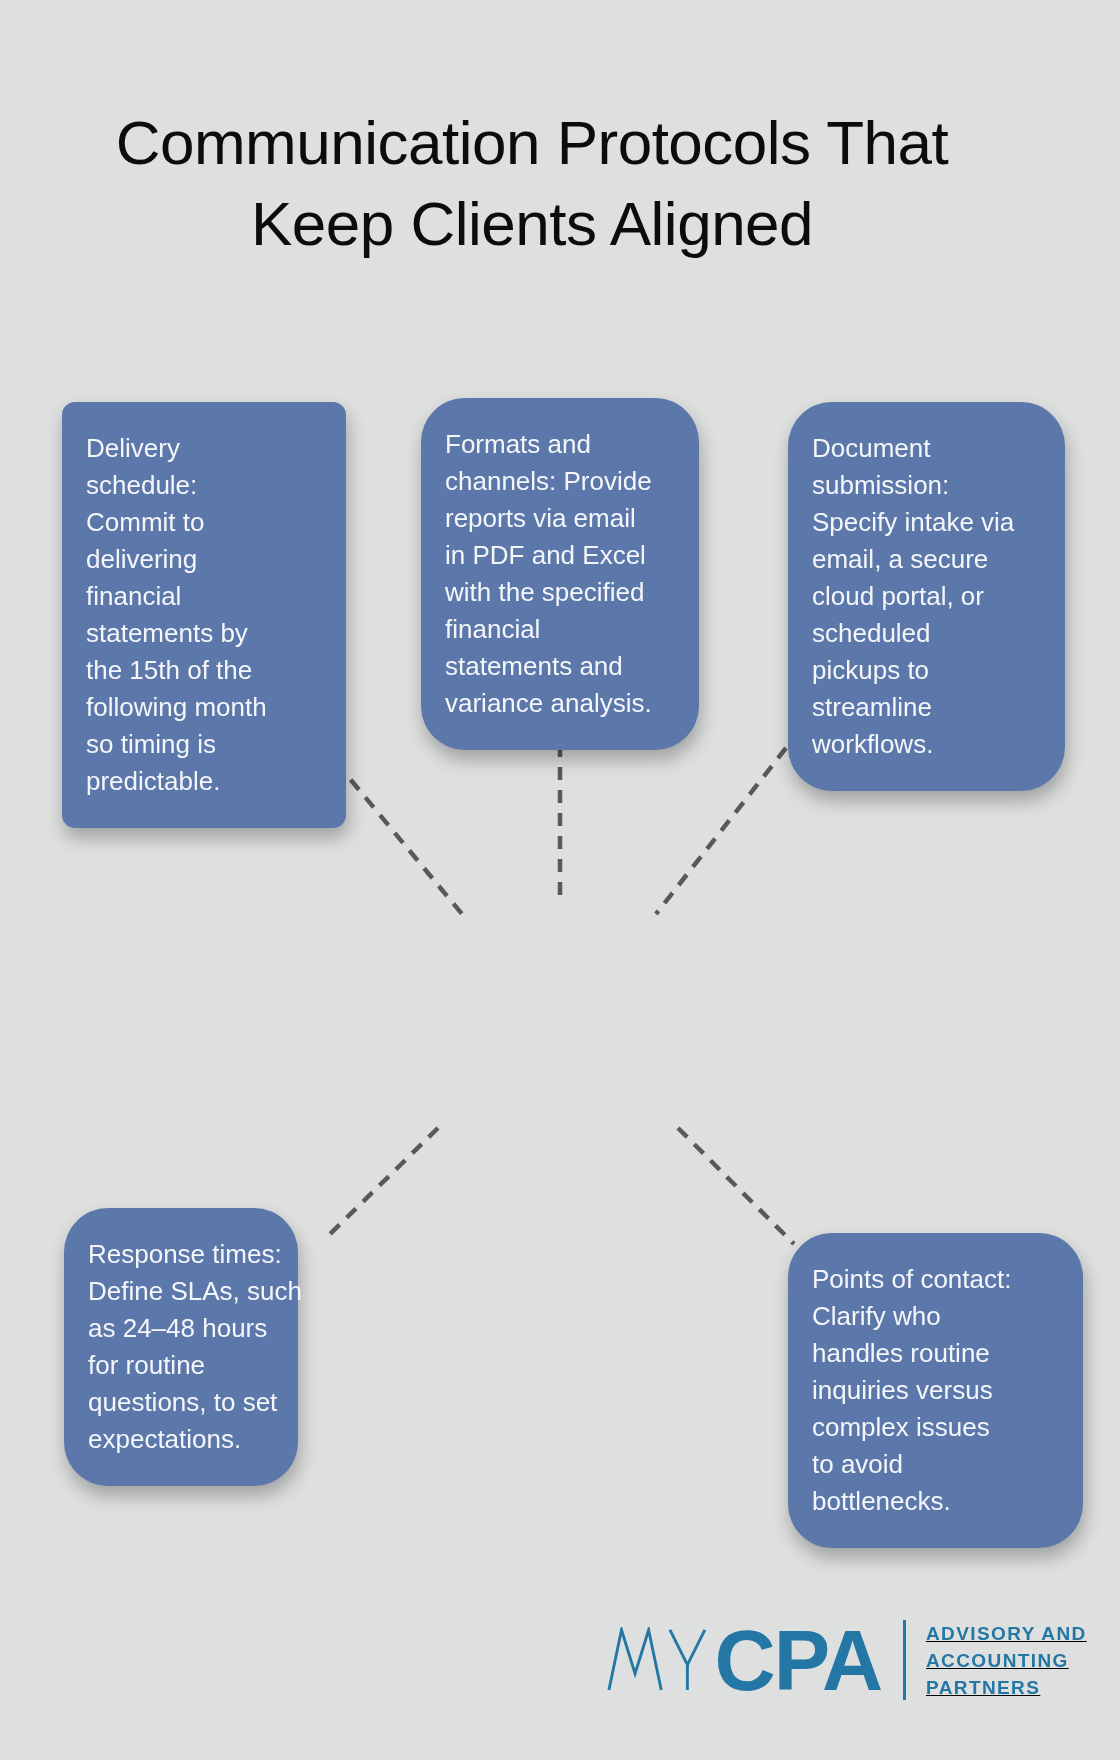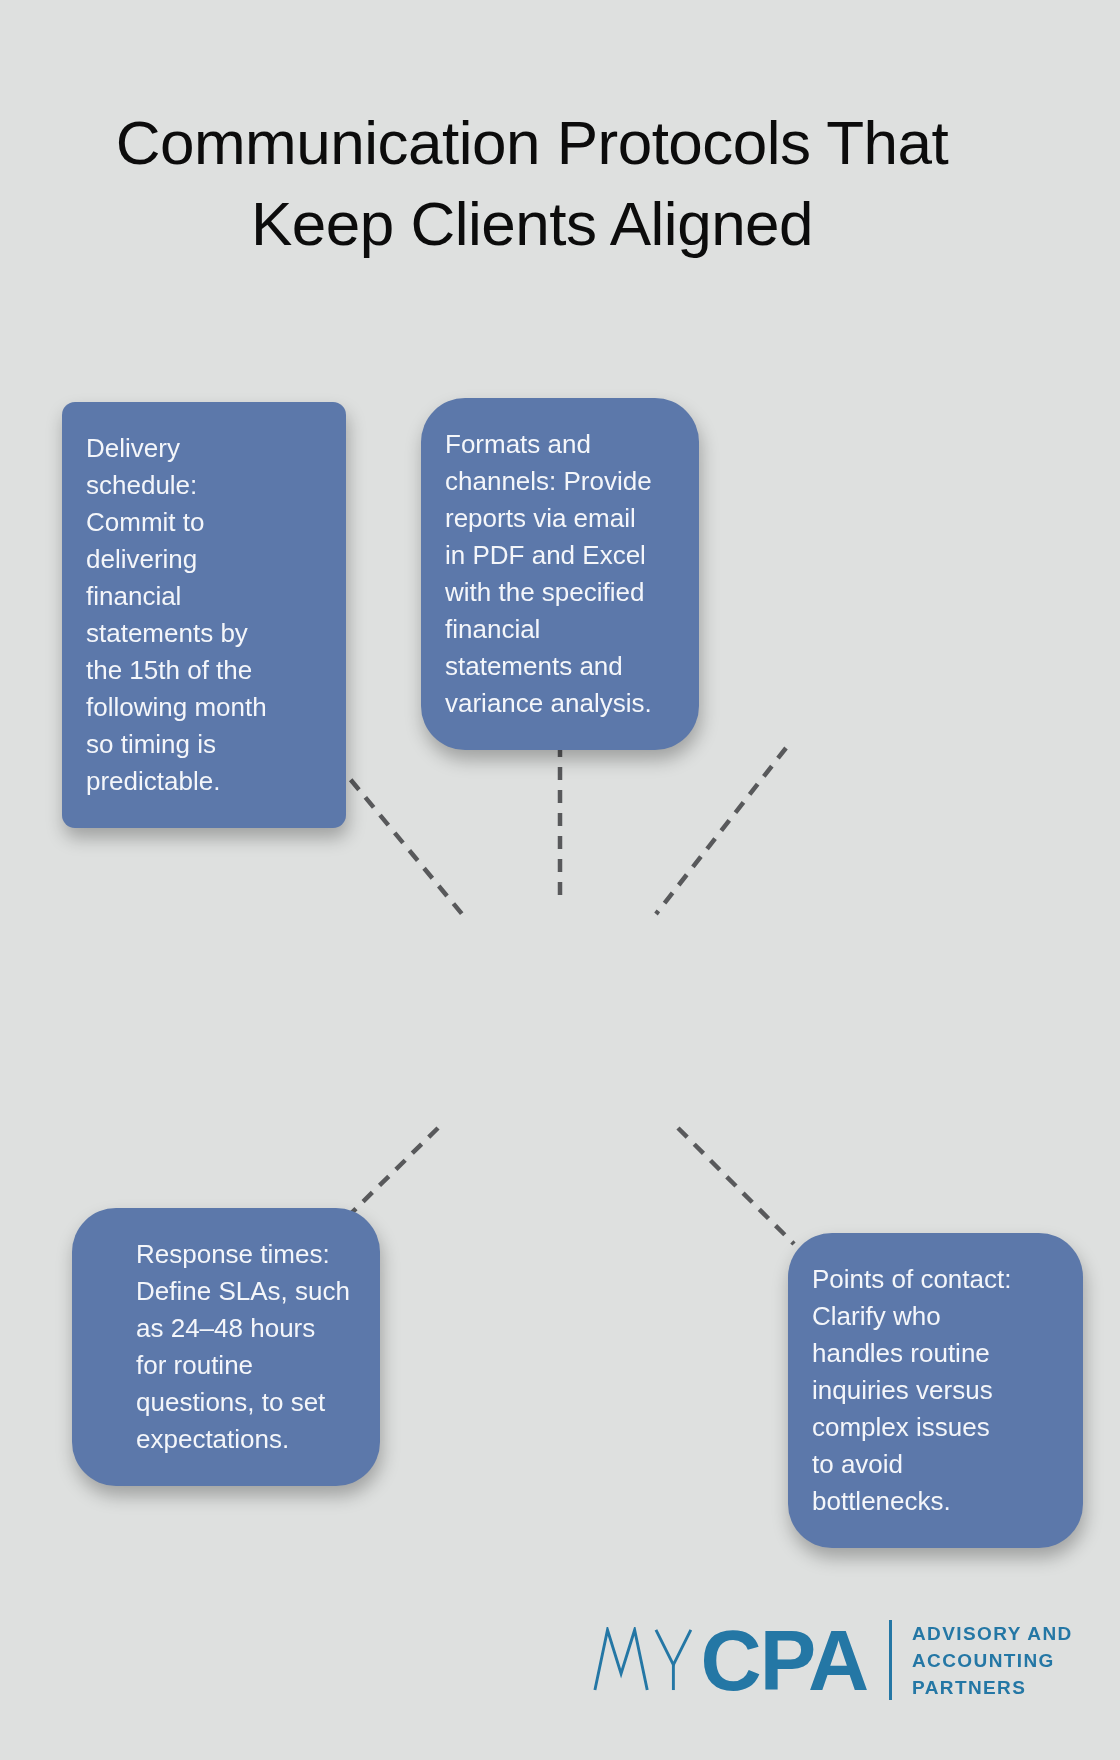--- a/index.html
+++ b/index.html
@@ -53,21 +53,21 @@
     margin: 0;
     padding: 28px 24px;
     font-size: 26px;
     line-height: 37px;
     color: var(--card-text, #f4f6fa);
     white-space: pre;
   }
   .card-delivery  { left: 62px;  top: 402px;  width: 284px; border-radius: 13px; }
   .card-formats   { left: 421px; top: 398px;  width: 278px; }
   .card-document  { left: 788px; top: 402px;  width: 277px; }
-  .card-response  { left: 72px;  top: 1208px; width: 268px; padding-left: 40px; }
+  .card-response  { left: 64px;  top: 1208px; width: 234px; }
   .card-points    { left: 788px; top: 1215px; width: 295px; margin-top: 18px; }
   .center-node {
     position: absolute;
     left: 379px;
     top: 895px;
     width: 362px;
     height: 240px;
     background: var(--center-bg, #eff0f2);
     border-radius: 42px;
     box-shadow: 2px 12px 22px rgba(0,0,0,0.30);
@@ -79,26 +79,27 @@
   .center-node .center-label {
     font-size: 36px;
     font-weight: 700;
     line-height: 47px;
     color: var(--center-text, #101010);
     text-align: center;
     white-space: pre-line;
   }
   .logo {
     position: absolute;
-    left: 592px;
+    left: 606px;
     top: 1612px;
     height: 96px;
     display: flex;
     align-items: center;
     z-index: 2;
+    text-decoration: underline;
   }
   .logo-mark { display: block; }
   .logo-mark .stroke {
     fill: none;
     stroke: var(--logo-color, #2477a5);
     stroke-width: 3;
   }
   .logo-mark text {
     fill: var(--logo-color, #2477a5);
     font-family: "Liberation Sans", sans-serif;
@@ -153,20 +154,31 @@
     <p>Formats and
 channels: Provide
 reports via email
 in PDF and Excel
 with the specified
 financial
 statements and
 variance analysis.</p>
   </div>
 
+  <div class="card card-document">
+    <p>Document
+submission:
+Specify intake via
+email, a secure
+cloud portal, or
+scheduled
+pickups to
+streamline
+workflows.</p>
+  </div>
 
 
   <div class="card card-response">
     <p>Response times:
 Define SLAs, such
 as 24–48 hours
 for routine
 questions, to set
 expectations.</p>
   </div>

